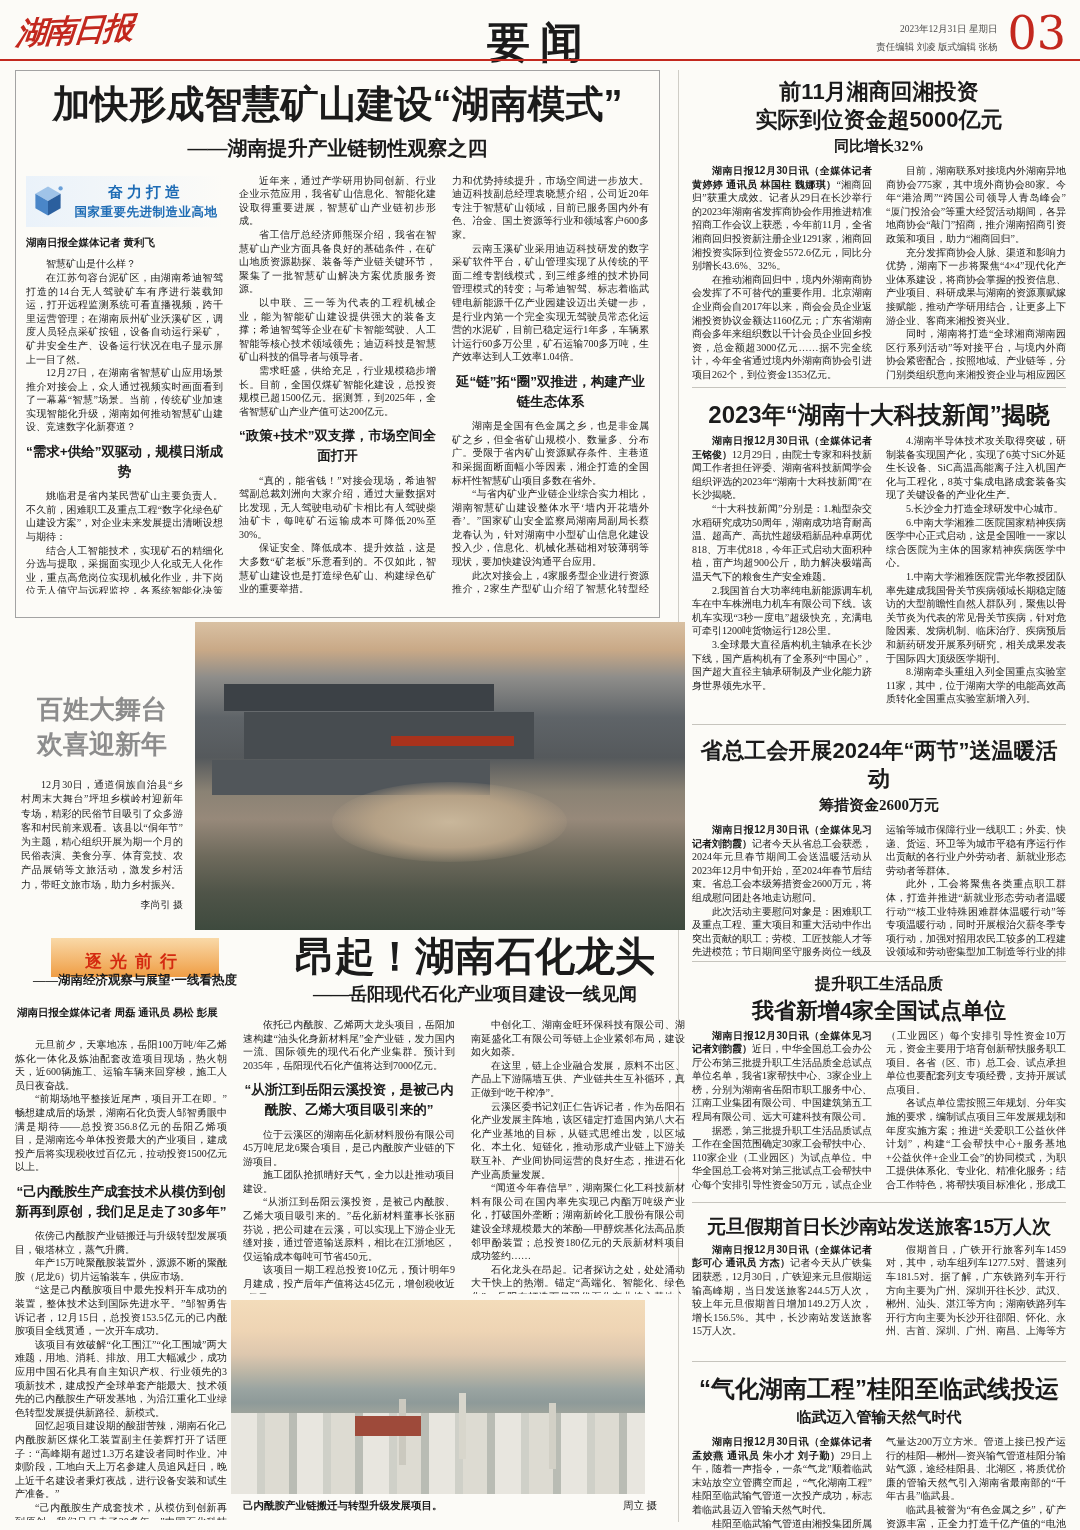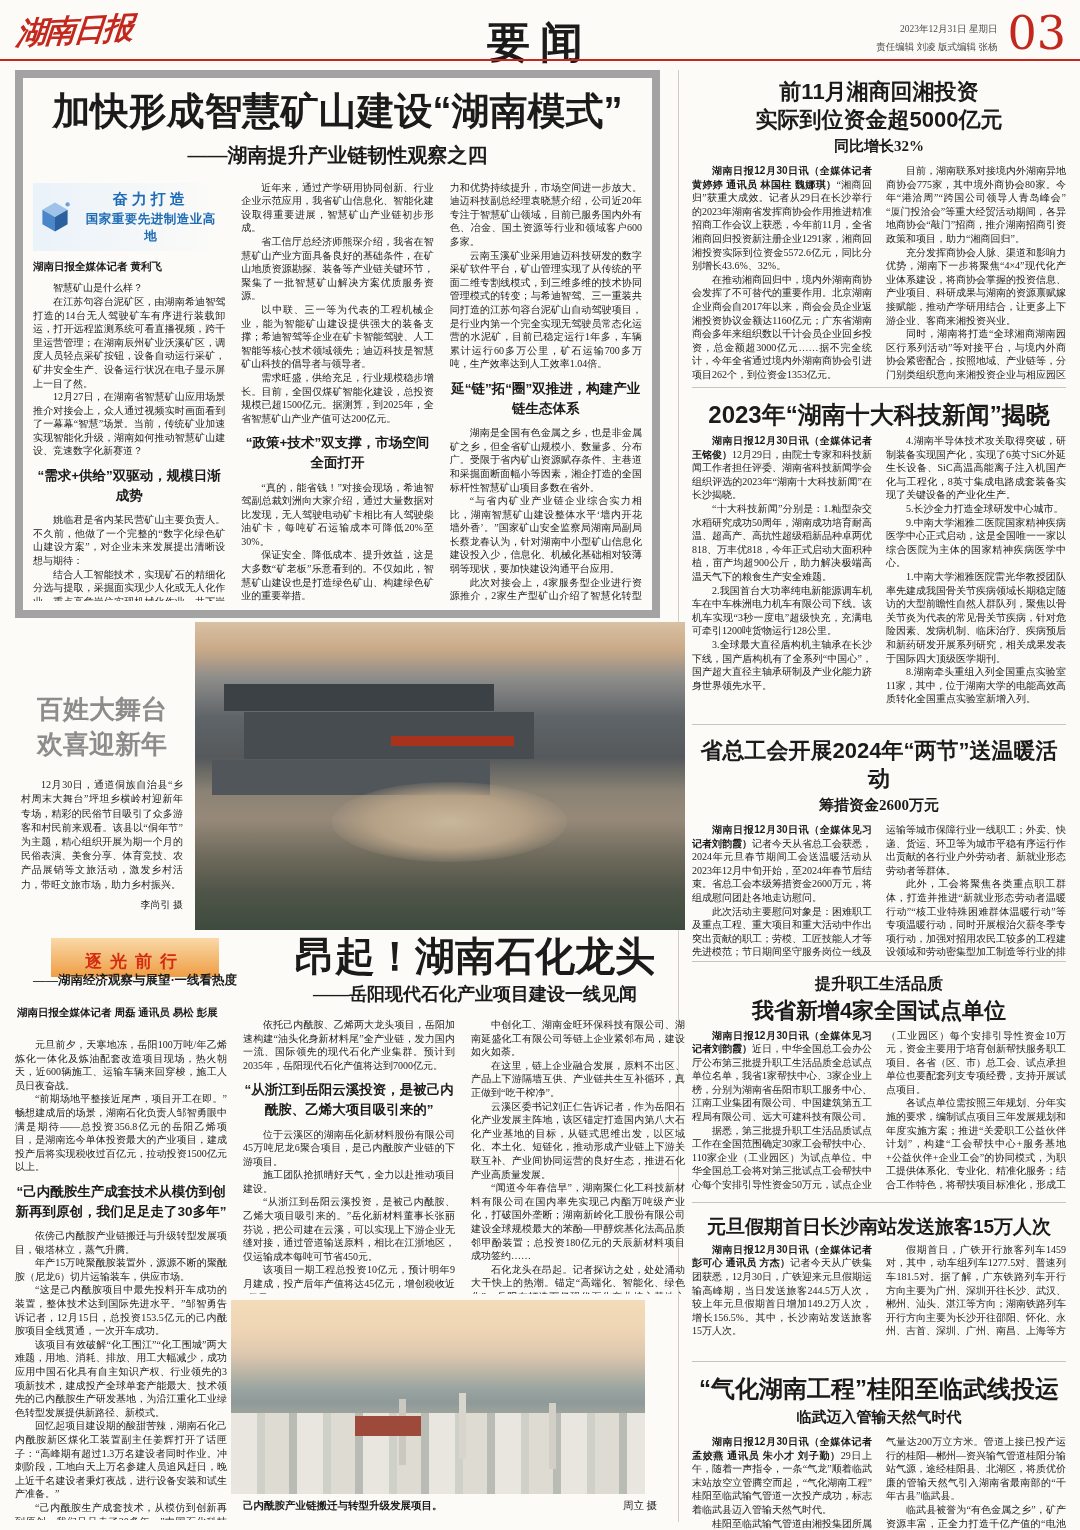--- a/index.html
+++ b/index.html
@@ -20,21 +20,21 @@
 
   
   .para{margin:0;text-indent:2em;text-align:justify;}
   .para.cont{text-indent:0;}
   .subhead{font-family:"Liberation Sans",sans-serif;font-weight:bold;font-size:13.5px;
            text-align:center;margin:8px 0;line-height:1.45;text-indent:0;}
   b{font-family:"Liberation Sans",sans-serif;font-size:10px;}
 
   
   .ma{position:absolute;left:15px;top:70px;width:645px;height:548px;box-sizing:border-box;
-      border:8px solid #a3a3a3;padding:6px 10px 8px;background:#fcfbf7;overflow:hidden;}
+      border:1px solid #a3a3a3;padding:6px 10px 8px;background:#fcfbf7;overflow:hidden;}
   .ma-headline{text-align:center;font-family:"Liberation Sans",sans-serif;font-weight:900;
                font-size:38px;line-height:1.15;margin:6px 0 8px;}
   .ma-sub{text-align:center;font-weight:bold;font-size:20px;margin:0 0 12px;}
   .ma-cols{display:flex;gap:16px;height:420px;overflow:hidden;}
   .ma-col{flex:1;font-size:10px;line-height:1.36;overflow:hidden;}
   .biglogo{display:flex;align-items:center;gap:7px;margin:2px 0 8px;padding:6px 4px;
            background:linear-gradient(90deg,#eaf2fa,#fcfbf7);}
   .biglogo-text{flex:1;text-align:center;color:#1e6cb5;font-family:"Liberation Sans",sans-serif;font-weight:bold;}
   .biglogo-l1{font-size:15px;letter-spacing:4px;}
   .biglogo-l2{font-size:12.5px;margin-top:2px;letter-spacing:0.5px;}
@@ -122,36 +122,36 @@
             <div class="biglogo-l1">奋力打造</div>
             <div class="biglogo-l2">国家重要先进制造业高地</div>
           </div>
         </div>
         <div class="ma-byline">湖南日报全媒体记者 黄利飞</div>
         <div>
             <p class="para">智慧矿山是什么样？</p>
             <p class="para">在江苏句容台泥矿区，由湖南希迪智驾打造的14台无人驾驶矿车有序进行装载卸运，打开远程监测系统可看直播视频，跨千里运营管理；在湖南辰州矿业沃溪矿区，调度人员轻点采矿按钮，设备自动运行采矿，矿井安全生产、设备运行状况在电子显示屏上一目了然。</p>
             <p class="para">12月27日，在湖南省智慧矿山应用场景推介对接会上，众人通过视频实时画面看到了一幕幕“智慧”场景。当前，传统矿业加速实现智能化升级，湖南如何推动智慧矿山建设、竞速数字化新赛道？</p>
             <div class="subhead">“需求+供给”双驱动，规模日渐成势</div>
-            <p class="para">姚临君是省内某民营矿山主要负责人。不久前，他做了一个完整的“数字化绿色矿山建设方案”，对企业未来发展提出清晰设想与期待：</p>
+            <p class="para">姚临君是省内某民营矿山主要负责人。不久前，困难职工及重点工程“数字化绿色矿山建设方案”，对企业未来发展提出清晰设想与期待：</p>
             <p class="para">结合人工智能技术，实现矿石的精细化分选与提取，采掘面实现少人化或无人化作业，重点高危岗位实现机械化作业，井下岗位无人值守与远程监控，各系统智能化决策及自动化协同运行。</p>
           </div>
       </div>
       <div class="ma-col">
           <p class="para">近年来，通过产学研用协同创新、行业企业示范应用，我省矿山信息化、智能化建设取得重要进展，智慧矿山产业链初步形成。</p>
           <p class="para">省工信厅总经济师熊琛介绍，我省在智慧矿山产业方面具备良好的基础条件，在矿山地质资源勘探、装备等产业链关键环节，聚集了一批智慧矿山解决方案优质服务资源。</p>
           <p class="para">以中联、三一等为代表的工程机械企业，能为智能矿山建设提供强大的装备支撑；希迪智驾等企业在矿卡智能驾驶、人工智能等核心技术领域领先；迪迈科技是智慧矿山科技的倡导者与领导者。</p>
           <p class="para">需求旺盛，供给充足，行业规模稳步增长。目前，全国仅煤矿智能化建设，总投资规模已超1500亿元。据测算，到2025年，全省智慧矿山产业产值可达200亿元。</p>
           <div class="subhead">“政策+技术”双支撑，市场空间全面打开</div>
           <p class="para">“真的，能省钱！”对接会现场，希迪智驾副总裁刘洲向大家介绍，通过大量数据对比发现，无人驾驶电动矿卡相比有人驾驶柴油矿卡，每吨矿石运输成本可降低20%至30%。</p>
           <p class="para">保证安全、降低成本、提升效益，这是大多数“矿老板”乐意看到的。不仅如此，智慧矿山建设也是打造绿色矿山、构建绿色矿业的重要举措。</p>
         </div>
       <div class="ma-col">
           <p class="para cont">力和优势持续提升，市场空间进一步放大。迪迈科技副总经理袁晓慧介绍，公司近20年专注于智慧矿山领域，目前已服务国内外有色、冶金、国土资源等行业和领域客户600多家。</p>
-          <p class="para">云南玉溪矿业采用迪迈科技研发的数字采矿软件平台，矿山管理实现了从传统的平面二维专割线模式，到三维多维的技术协同管理模式的转变；与希迪智驾、三一重装共同打造的江苏句容台泥矿山自动驾驶项目，是行业内第一个完全实现无驾驶员常态化运营的水泥矿，目前已稳定运行1年多，车辆累计运行60多万公里，矿石运输700多万吨，生产效率达到人工效率1.04倍。</p>
+          <p class="para">云南玉溪矿业采用迪迈科技研发的数字采矿软件平台，矿山管理实现了从传统的平面二维专割线模式，到三维多维的技术协同管理模式的转变；与希迪智驾、标志着临武锂电新能源千亿产业园建设迈出关键一步，是行业内第一个完全实现无驾驶员常态化运营的水泥矿，目前已稳定运行1年多，车辆累计运行60多万公里，矿石运输700多万吨，生产效率达到人工效率1.04倍。</p>
           <div class="subhead">延“链”拓“圈”双推进，构建产业链生态体系</div>
           <p class="para">湖南是全国有色金属之乡，也是非金属矿之乡，但全省矿山规模小、数量多、分布广。受限于省内矿山资源赋存条件、主巷道和采掘面断面幅小等因素，湘企打造的全国标杆性智慧矿山项目多数在省外。</p>
           <p class="para">“与省内矿业产业链企业综合实力相比，湖南智慧矿山建设整体水平‘墙内开花墙外香’。”国家矿山安全监察局湖南局副局长蔡龙春认为，针对湖南中小型矿山信息化建设投入少，信息化、机械化基础相对较薄弱等现状，要加快建设沟通平台应用。</p>
           <p class="para">此次对接会上，4家服务型企业进行资源推介，2家生产型矿山介绍了智慧化转型经验。</p>
         </div>
     </div>
   </section>
 
   <section class="band">
     <div class="band-caption">
@@ -234,21 +234,21 @@
 
     <article class="ra" style="height:328px">
       <h3 class="ra-title t24">2023年“湖南十大科技新闻”揭晓</h3>
       <div class="ra-body" style="height:282px">
           <p class="para"><b>湖南日报12月30日讯（全媒体记者王铭俊）</b>12月29日，由院士专家和科技新闻工作者担任评委、湖南省科技新闻学会组织评选的2023年“湖南十大科技新闻”在长沙揭晓。</p>
           <p class="para">“十大科技新闻”分别是：1.籼型杂交水稻研究成功50周年，湖南成功培育耐高温、超高产、高抗性超级稻新品种卓两优818、万丰优818，今年正式启动大面积种植，亩产均超900公斤，助力解决极端高温天气下的粮食生产安全难题。</p>
           <p class="para">2.我国首台大功率纯电新能源调车机车在中车株洲电力机车有限公司下线。该机车实现“3秒一度电”超级快充，充满电可牵引1200吨货物运行128公里。</p>
           <p class="para">3.全球最大直径盾构机主轴承在长沙下线，国产盾构机有了全系列“中国心”，国产超大直径主轴承研制及产业化能力跻身世界领先水平。</p>
           <p class="para">4.湖南半导体技术攻关取得突破，研制装备实现国产化，实现了6英寸SiC外延生长设备、SiC高温高能离子注入机国产化与工程化，8英寸集成电路成套装备实现了关键设备的产业化生产。</p>
           <p class="para">5.长沙全力打造全球研发中心城市。</p>
-          <p class="para">9.中南大学湘雅二医院国家精神疾病医学中心正式启动，这是全国唯一一家以综合医院为主体的国家精神疾病医学中心。</p>
+          <p class="para">6.中南大学湘雅二医院国家精神疾病医学中心正式启动，这是全国唯一一家以综合医院为主体的国家精神疾病医学中心。</p>
           <p class="para">1.中南大学湘雅医院雷光华教授团队率先建成我国骨关节疾病领域长期稳定随访的大型前瞻性自然人群队列，聚焦以骨关节炎为代表的常见骨关节疾病，针对危险因素、发病机制、临床治疗、疾病预后和新药研发开展系列研究，相关成果发表于国际四大顶级医学期刊。</p>
           <p class="para">8.湖南牵头重组入列全国重点实验室11家，其中，位于湖南大学的电能高效高质转化全国重点实验室新增入列。</p>
         </div>
     </article>
     <div class="divider"></div>
 
     <article class="ra" style="height:228px">
       <h3 class="ra-title t22">省总工会开展2024年“两节”送温暖活动</h3>
       <div class="ra-sub">筹措资金2600万元</div>
       <div class="ra-body" style="height:158px">

